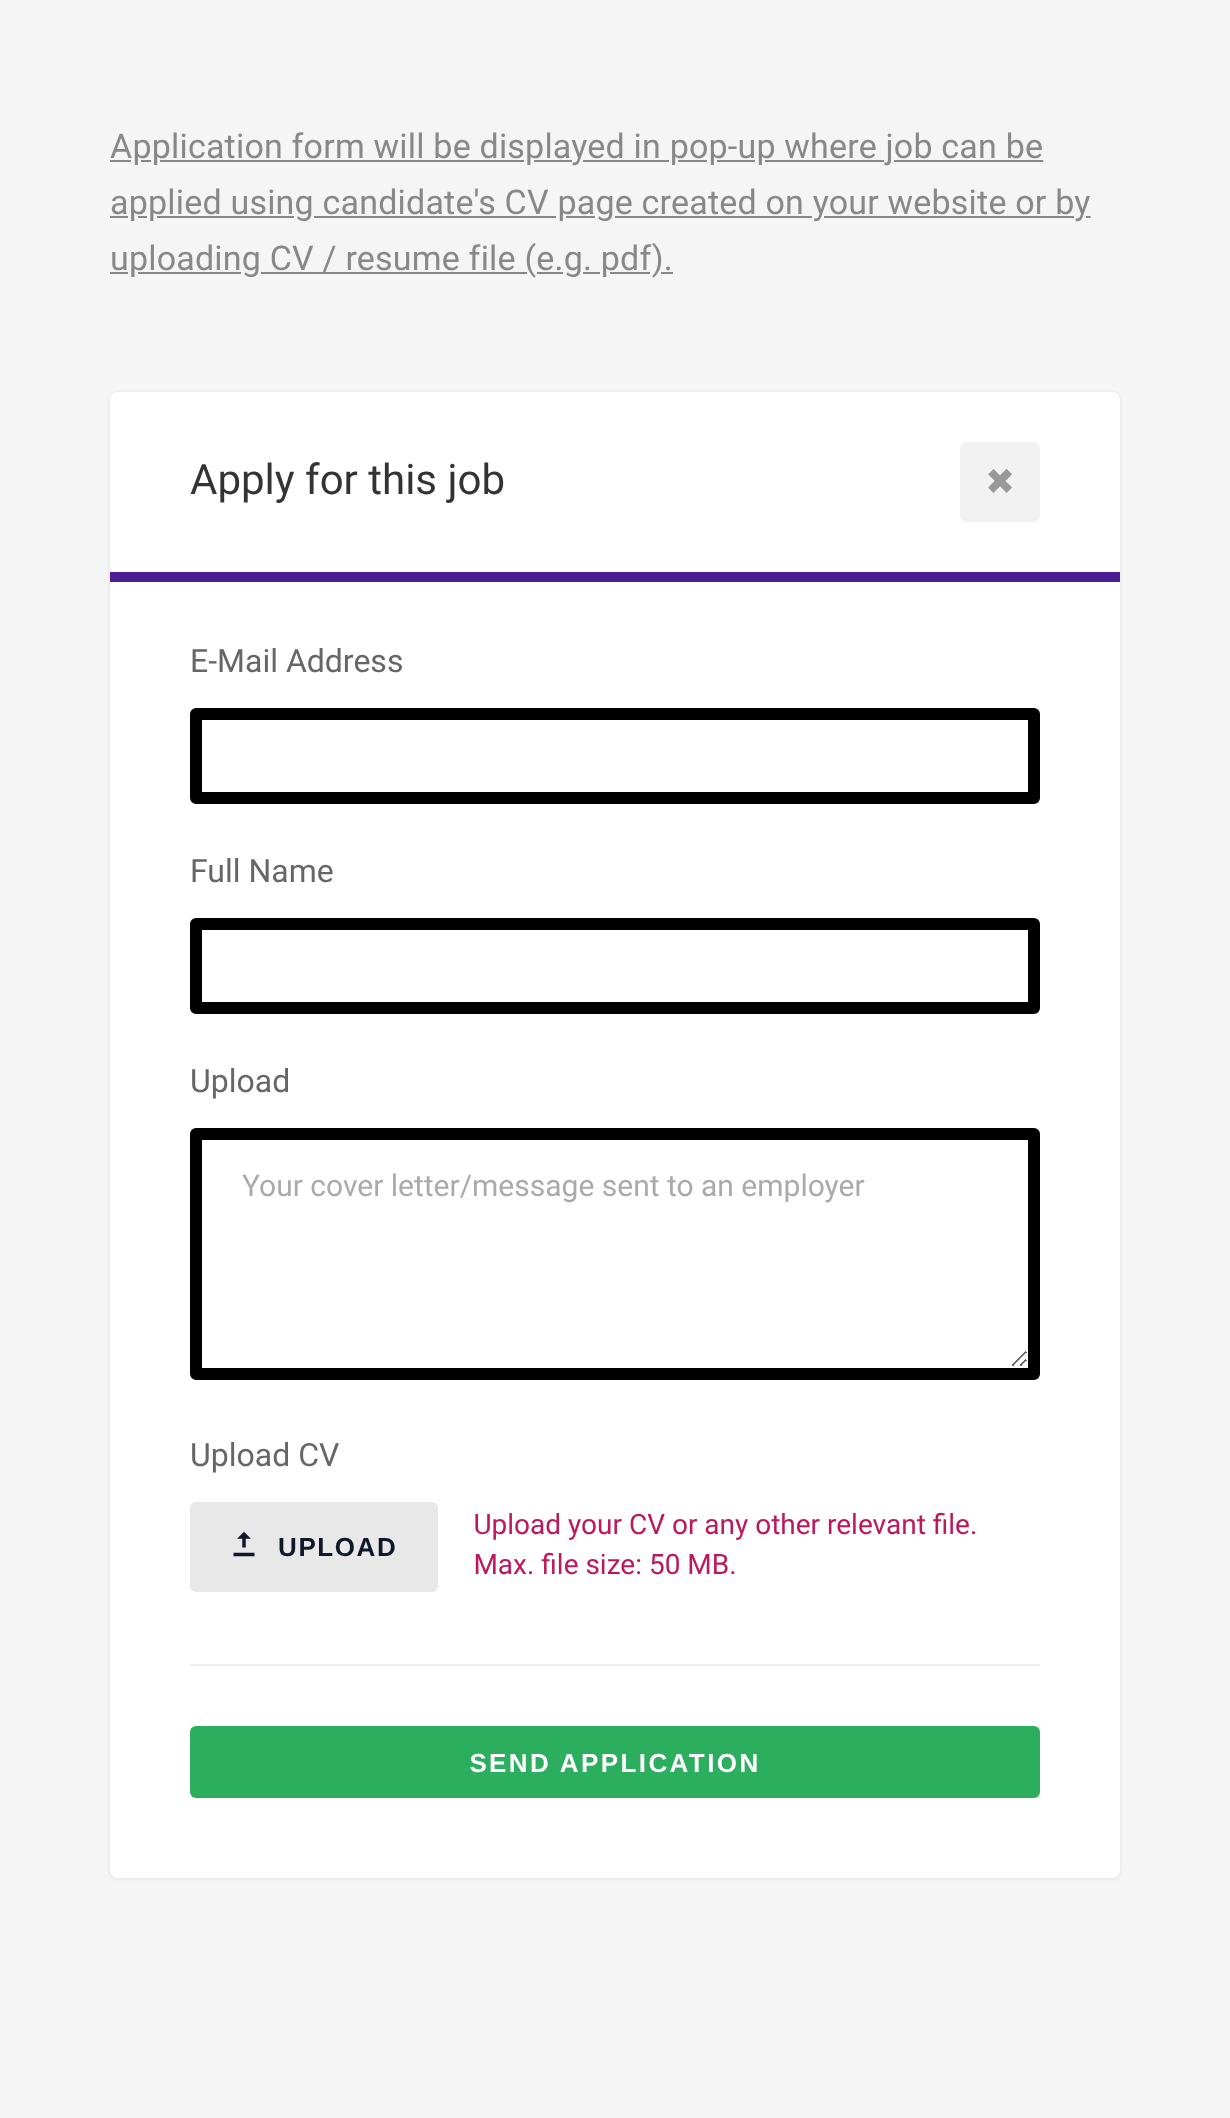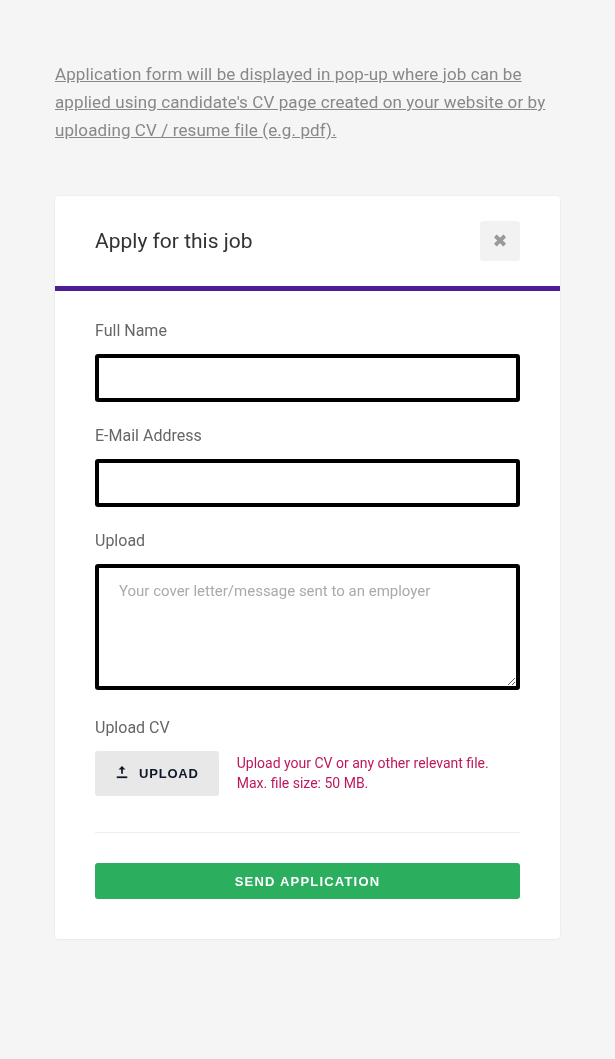--- a/index.html
+++ b/index.html
@@ -69,21 +69,21 @@
   }
   .form-label {
     display: block;
     font-size: 16px;
     color: #666;
     margin-bottom: 14px;
   }
   .form-control {
     width: 100%;
     height: 48px;
-    border: 4px solid #000000;
+    border: 6px solid #000000;
     border-radius: 3px;
     padding: 0 15px;
     font-size: 15px;
     font-family: inherit;
     color: #333;
     background: #fff;
   }
   textarea.form-control {
     height: 126px;
     padding: 14px 20px;
@@ -148,27 +148,27 @@
     <div class="card-header">
       <div class="card-title">Apply for this job</div>
       <button class="close-btn" aria-label="Close">
         <span class="icon">✖</span>
       </button>
     </div>
 
     <div class="card-body">
 
       <div class="form-group">
-        <label class="form-label">Full Name</label>
-        <input type="text" class="form-control" value="" style="">
+        <label class="form-label">E-Mail Address</label>
+        <input type="email" class="form-control" value="" style="">
       </div>
 
       <div class="form-group">
-        <label class="form-label">E-Mail Address</label>
-        <input type="email" class="form-control" value="" style="">
+        <label class="form-label">Full Name</label>
+        <input type="text" class="form-control" value="" style="">
       </div>
 
       <div class="form-group">
         <label class="form-label">Upload</label>
         <textarea class="form-control" placeholder="Your cover letter/message sent to an employer" style=""></textarea>
       </div>
 
       <div class="form-group" style="margin-bottom:0;">
         <label class="form-label">Upload CV</label>
         <div class="upload-row">

